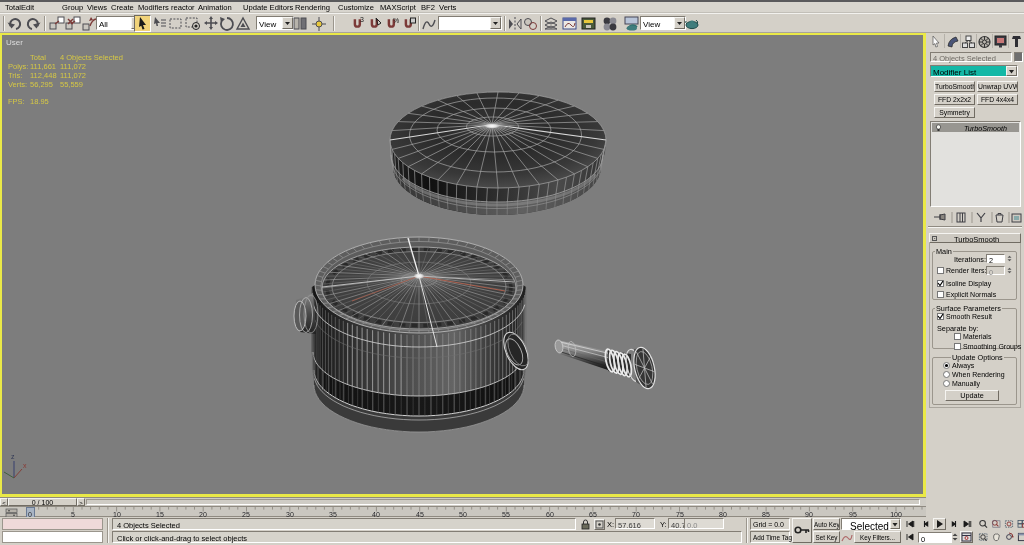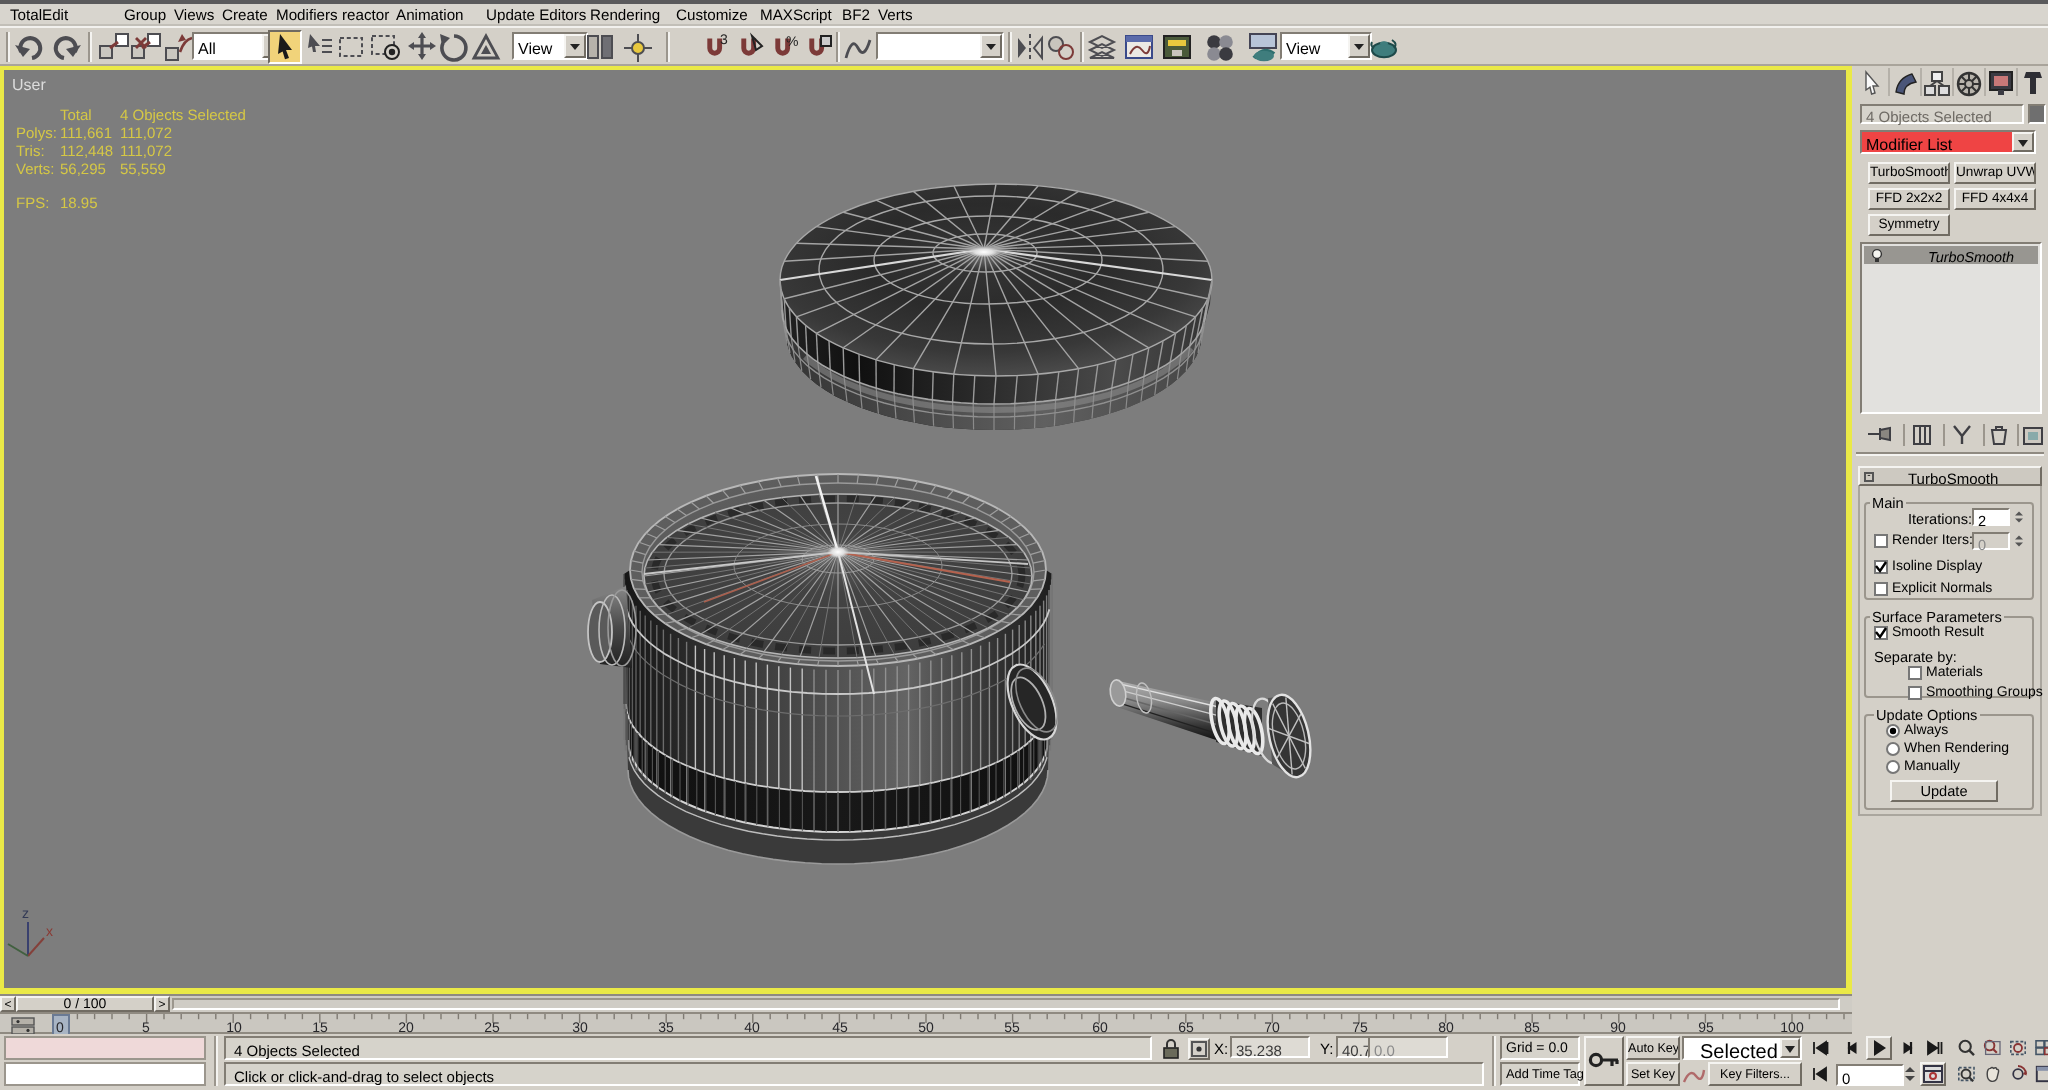--- a/index.html
+++ b/index.html
@@ -734,21 +734,21 @@
     </svg>
     <div class="a" style="left:66px;top:1px;width:1px;height:14px;background:#b5b1a9"></div>
     <svg class="a" style="left:83px;top:1px" width="15" height="15" viewBox="0 0 15 15">
       <path d="M4,2 L11,2 L12,5 L9,5 L9,13 L6,13 L6,5 L3,5 Z" fill="#2e2e34"></path>
     </svg>
     <div class="a" style="left:82px;top:1px;width:1px;height:14px;background:#b5b1a9"></div>
     <div class="a sunk" style="left:4px;top:19px;width:82px;height:10px">
       <span class="a" style="left:2px;top:1px;font-size:7.5px;color:#6e6a64">4 Objects Selected</span>
     </div>
     <div class="a sunk" style="left:88px;top:19px;width:9px;height:10px;background:#6f6f6f"></div>
-    <div class="a sunk" style="left:4px;top:32px;width:88px;height:12px;background:#ef4444">
+    <div class="a sunk" style="left:4px;top:32px;width:88px;height:12px;background:#14b8a6">
       <span class="a" style="left:2px;top:2px;font-size:8px;color:#000">Modifier List</span>
       <div class="a btn" style="right:0;top:0;width:11px;height:10px">
         <svg width="9" height="9" viewBox="0 0 9 9">
           <path d="M2,3 L7,3 L4.5,6.5 Z" fill="#222"></path>
         </svg>
       </div>
     </div>
     <div class="a btn" style="left:8px;top:48px;width:41px;height:11px;text-align:center;font-size:6.8px;line-height:10px;color:#000">TurboSmooth</div>
     <div class="a btn" style="left:51px;top:48px;width:41px;height:11px;text-align:center;font-size:6.8px;line-height:10px;color:#000">Unwrap UVW</div>
     <div class="a btn" style="left:8px;top:61px;width:41px;height:11px;text-align:center;font-size:6.8px;line-height:10px;color:#000">FFD 2x2x2</div>
@@ -822,21 +822,21 @@
     <span class="a" style="left:11px;top:291px;font-size:7.3px;color:#000">Separate by:</span>
     <svg class="a" style="left:28px;top:300px" width="7" height="7" viewBox="0 0 7 7">
       <rect x="0.5" y="0.5" width="6" height="6" fill="#fff" stroke="#777"></rect>
     </svg>
     <span class="a" style="left:37px;top:300px;font-size:7px;color:#000">Materials</span>
     <svg class="a" style="left:28px;top:310px" width="7" height="7" viewBox="0 0 7 7">
       <rect x="0.5" y="0.5" width="6" height="6" fill="#fff" stroke="#777"></rect>
     </svg>
     <span class="a" style="left:37px;top:310px;font-size:7px;color:#000">Smoothing Groups</span>
     <fieldset class="a" style="left:6px;top:320px;width:85px;height:52px;border:1px solid;border-color:#9b968d;border-radius:2px">
-      <legend style="font-size:7.3px;color:#000;margin-left:4px;padding:0 1px">Update Options</legend>
+      <legend style="font-size:7.3px;color:#000;margin-left:18px;padding:0 1px">Update Options</legend>
     </fieldset>
     <svg class="a" style="left:17px;top:329px" width="7" height="7" viewBox="0 0 7 7">
       <circle cx="3.5" cy="3.5" r="3" fill="#fff" stroke="#777"></circle>
       <circle cx="3.5" cy="3.5" r="1.6" fill="#000"></circle>
     </svg>
     <span class="a" style="left:26px;top:329px;font-size:7px;color:#000">Always</span>
     <svg class="a" style="left:17px;top:338px" width="7" height="7" viewBox="0 0 7 7">
       <circle cx="3.5" cy="3.5" r="3" fill="#fff" stroke="#777"></circle>
     </svg>
     <span class="a" style="left:26px;top:338px;font-size:7px;color:#000">When Rendering</span>
@@ -1002,21 +1002,21 @@
       <rect x="2" y="5" width="7" height="5" fill="#6a6a5a" stroke="#222" stroke-width="0.8"></rect>
       <path d="M3.5,5 L3.5,3 A2,2 0 0 1 7.5,3 L7.5,5" fill="none" stroke="#333" stroke-width="1"></path>
     </svg>
     <div class="a btn" style="left:594px;top:2px;width:11px;height:11px">
       <svg width="9" height="9" viewBox="0 0 9 9">
         <rect x="1" y="1" width="7" height="7" fill="none" stroke="#555"></rect>
         <circle cx="4.5" cy="4.5" r="1.3" fill="#333"></circle>
       </svg>
     </div>
     <span class="a" style="left:607px;top:3px;font-size:7.5px;color:#000">X:</span>
-    <div class="a" style="left:615px;top:1px;width:40px;height:11px;background:#dedbd4;border:1px solid;border-color:#827d74 #fff #fff #827d74;font-size:7.5px;color:#3a3a3a;padding:2px 0 0 2px">35.238</div>
+    <div class="a" style="left:615px;top:1px;width:40px;height:11px;background:#dedbd4;border:1px solid;border-color:#827d74 #fff #fff #827d74;font-size:7.5px;color:#3a3a3a;padding:2px 0 0 2px">57.616</div>
     <span class="a" style="left:660px;top:3px;font-size:7.5px;color:#000">Y:</span>
     <div class="a" style="left:668px;top:1px;width:40px;height:11px;background:#dedbd4;border:1px solid;border-color:#827d74 #fff #fff #827d74;font-size:7.5px;color:#3a3a3a;padding:2px 0 0 2px">40.703</div>
     <span class="a" style="left:712px;top:3px;font-size:7.5px;color:#000">Z:</span>
     <div class="a" style="left:684px;top:1px;width:40px;height:11px;background:#dedbd4;border:1px solid;border-color:#827d74 #fff #fff #827d74;font-size:7.5px;color:#8a8a8a;padding:2px 0 0 2px">0.0</div>
     <div class="a" style="left:746px;top:1px;width:2px;height:25px;border-left:1px solid #9b968d;border-right:1px solid #f4f3f0"></div>
     <div class="a sunk" style="left:750px;top:1px;width:40px;height:12px">
       <span class="a" style="left:2px;top:2px;font-size:7px;color:#000">Grid = 0.0</span>
     </div>
     <div class="a sunk" style="left:750px;top:14px;width:40px;height:12px">
       <span class="a" style="left:2px;top:2px;font-size:6.4px;color:#000;white-space:nowrap">Add Time Tag</span>

